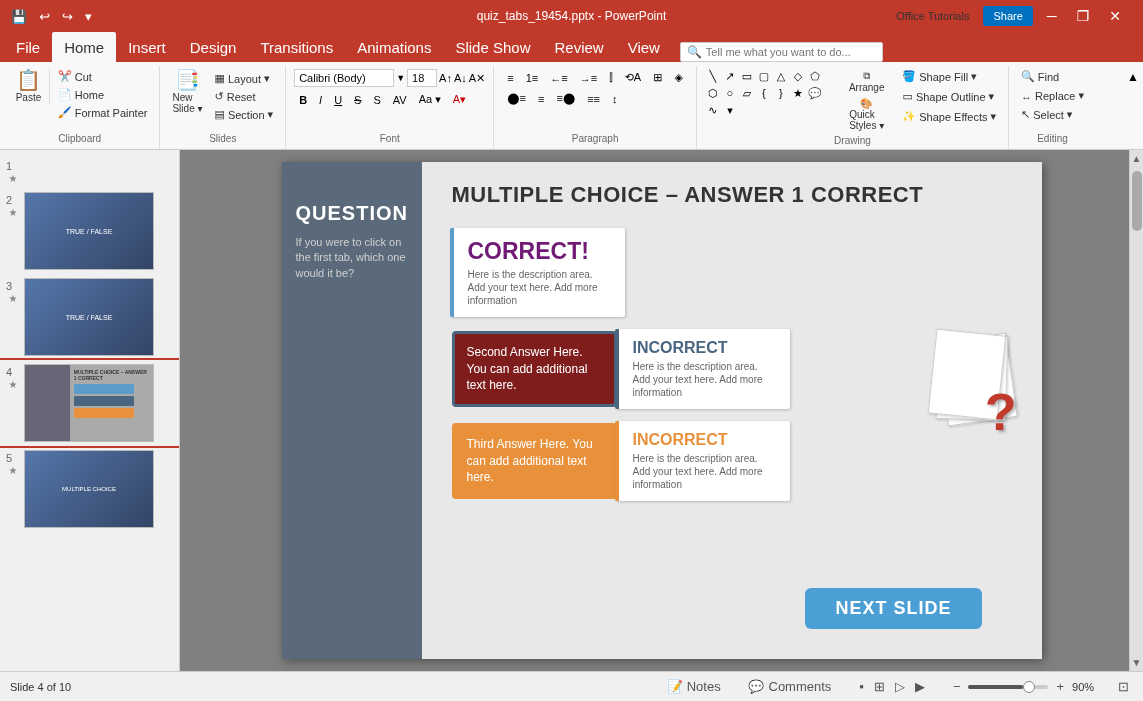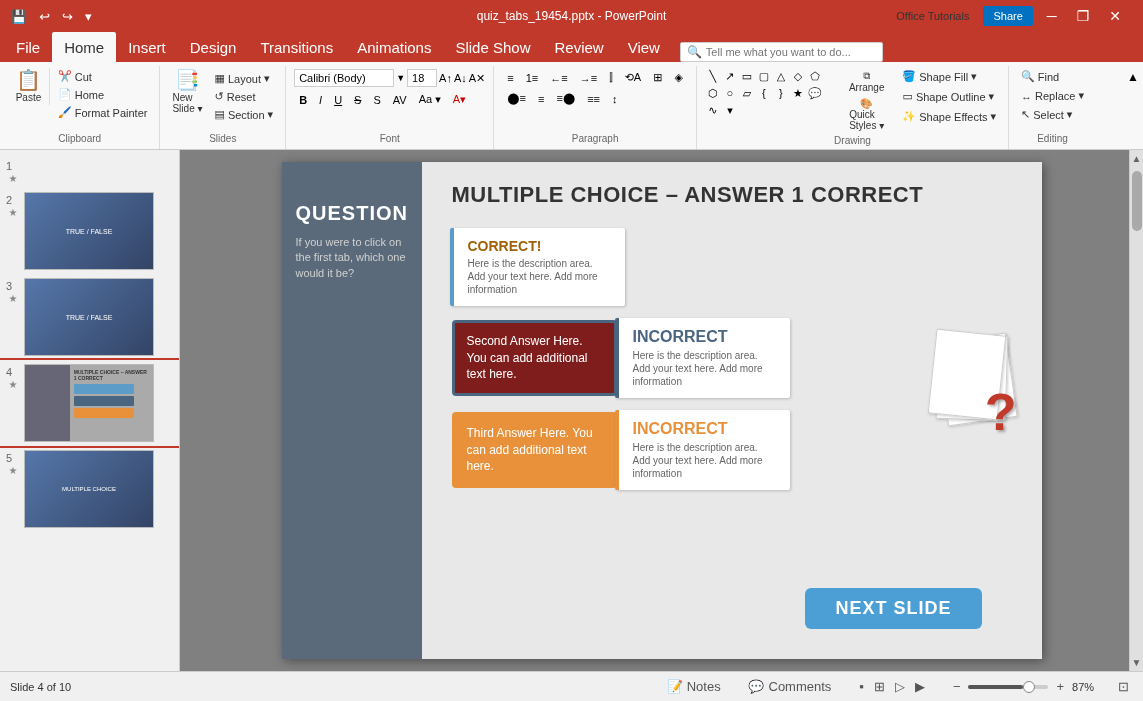--- a/index.html
+++ b/index.html
@@ -53,21 +53,21 @@
 
     .answer-row { display: flex; align-items: center; margin-bottom: 12px; position: relative; }
     .answer-box { width: 165px; padding: 10px 12px; border: 3px dashed #aaa; background: #7ab0d4; font-size: 12px; color: white; line-height: 1.4; border-radius: 4px; flex-shrink: 0; }
     .answer-box.blue { background: #5b9dc8; border-color: #5b9dc8; }
     .answer-box.dark-blue { background: #7f1d1d; border-color: #4a6580; border-style: solid; }
     .answer-box.orange { background: #e8913a; border-color: #e8913a; border-style: dashed; }
     .answer-label { width: 175px; padding: 10px 14px; background: white; margin-left: -2px; border-radius: 2px; box-shadow: 1px 1px 3px rgba(0,0,0,0.2); flex-shrink: 0; }
     .answer-label.correct { border-left: 4px solid #5b9dc8; }
     .answer-label.incorrect { border-left: 4px solid #4a6580; }
     .answer-label.incorrect2 { border-left: 4px solid #e8913a; }
-    .answer-label-title { font-size: 14px; font-weight: bold; color: #a16207; }
+    .answer-label-title { font-size: 23px; font-weight: bold; color: #701a75; }
     .answer-label-title.inc { color: #4a6580; font-size: 16px; }
     .answer-label-title.inc2 { color: #e8913a; font-size: 16px; }
     .answer-label-desc { font-size: 10px; color: #666; margin-top: 3px; line-height: 1.3; }
 
     .next-btn { position: absolute; right: 60px; bottom: 30px; background: #4b9fd4; color: white; font-size: 18px; font-weight: bold; padding: 10px 30px; border-radius: 6px; cursor: pointer; letter-spacing: 1px; }
 
     
     .qmark-area { position: absolute; right: 20px; top: 170px; width: 100px; height: 110px; }
     .qmark-papers { position: relative; width: 100px; height: 100px; }
     .paper { position: absolute; background: white; border: 1px solid #ccc; width: 70px; height: 85px; box-shadow: 1px 1px 3px rgba(0,0,0,0.2); }
@@ -466,17 +466,17 @@
       <span class="status-icon">▷</span>
       <span class="status-icon">▶</span>
     </div>
     <div class="zoom-area">
       <span class="status-icon">−</span>
       <div class="zoom-slider">
         <div class="zoom-fill"></div>
         <div class="zoom-thumb"></div>
       </div>
       <span class="status-icon">+</span>
-      <span class="zoom-pct">87%</span>
+      <span class="zoom-pct">90%</span>
     </div>
     <span class="status-icon">⊡</span>
   </div>
 </div>
 
 </body></html>

